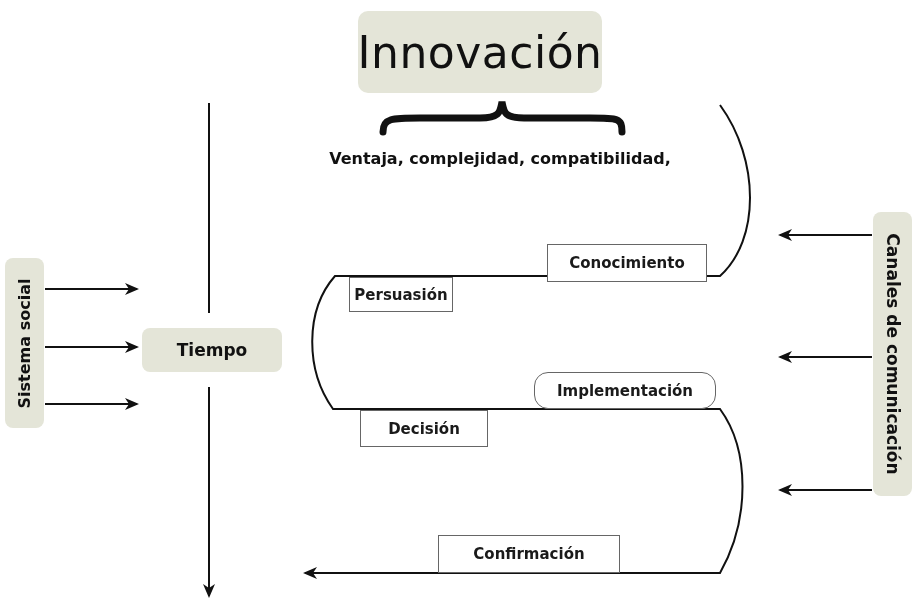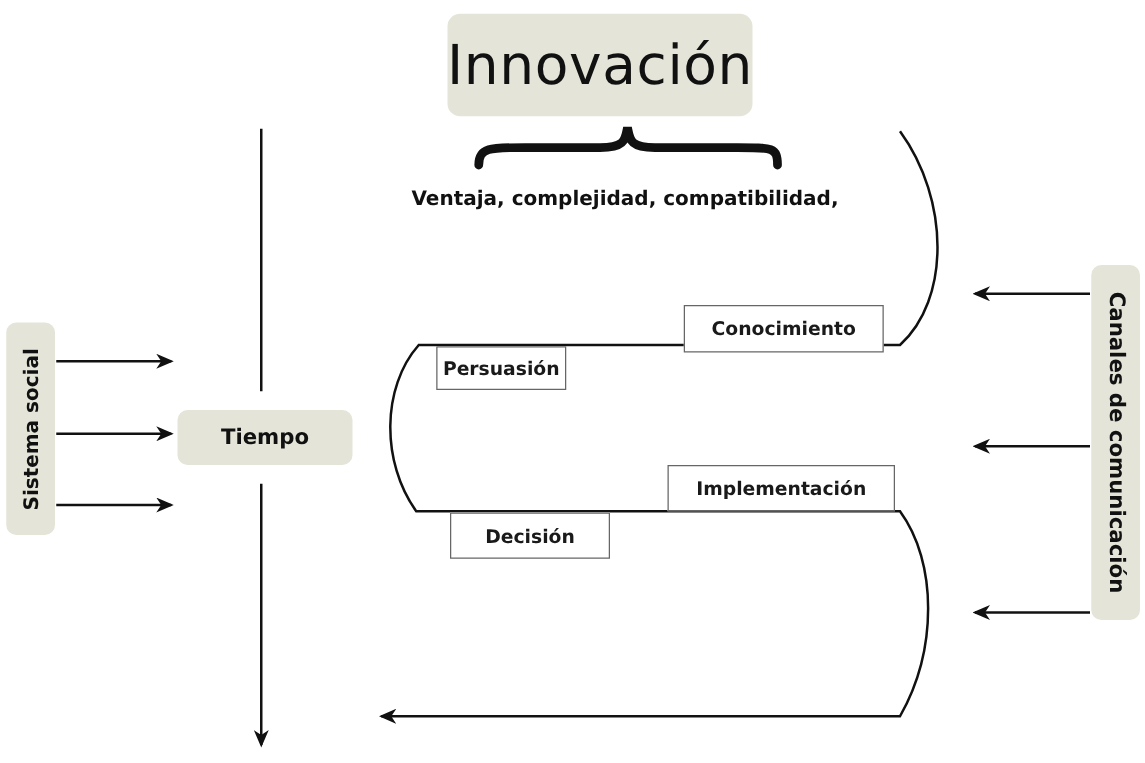--- a/index.html
+++ b/index.html
@@ -64,20 +64,23 @@
   <div class="pill tiempo-box">
     <span>Tiempo</span>
   </div>
 
   <div class="stage" style="left:547px; top:244px; width:160px; height:38px;">
     <span>Conocimiento</span>
   </div>
   <div class="stage" style="left:349px; top:277px; width:104px; height:35px;">
     <span>Persuasión</span>
   </div>
-  <div class="stage" style="left:534px; top:372px; width:182px; height:37px;">
+  <div class="stage" style="left:534px; top:372px; width:182px; height:37px;border-radius:14px;">
     <span>Implementación</span>
   </div>
   <div class="stage" style="left:360px; top:410px; width:128px; height:37px;">
     <span>Decisión</span>
   </div>
+  <div class="stage" style="left:438px; top:535px; width:182px; height:38px;">
+    <span>Confirmación</span>
+  </div>
 
 </div>
 
 </body></html>

